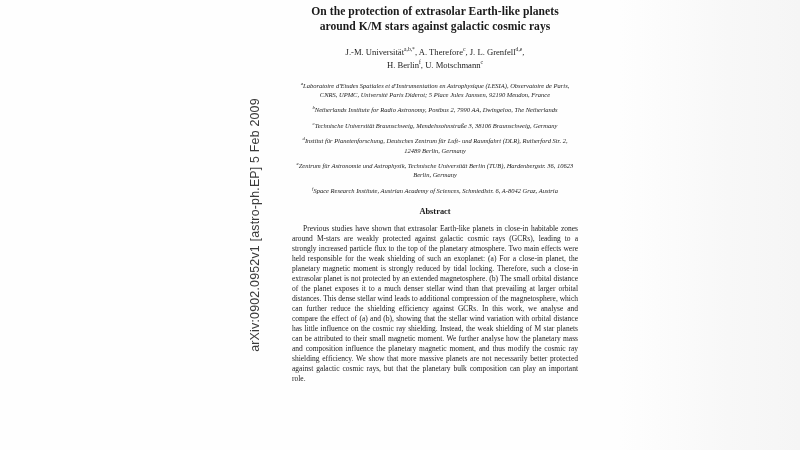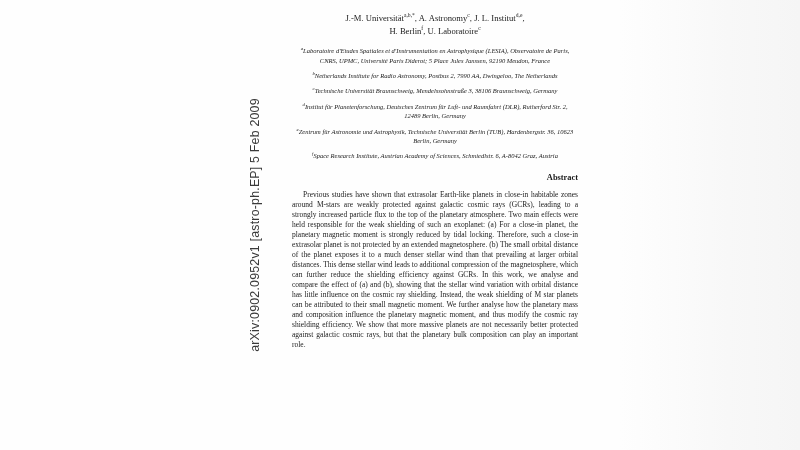--- a/index.html
+++ b/index.html
@@ -92,21 +92,21 @@
     font-size: 4.8px;
     font-style: italic;
     vertical-align: super;
     line-height: 0;
   }
 
   .abstract-heading {
     margin: 12px 0 0 0;
     font-size: 8.4px;
     font-weight: bold;
-    text-align: right;
+    text-align: center;
   }
 
   .abstract-body {
     margin: 8px 0 0 0;
     font-size: 7.5px;
     line-height: 10px;
     text-align: justify;
     text-indent: 11px;
     hyphens: manual;
   }
@@ -127,24 +127,25 @@
 <body>
 
 <div class="page">
 
   <div class="paper-shade"></div>
 
   <div class="arxiv-stamp">arXiv:0902.0952v1  [astro-ph.EP]  5 Feb 2009</div>
 
   <div class="column">
 
+    <h1 class="title">On the protection of extrasolar Earth-like planets around K/M stars against galactic cosmic rays</h1>
 
     <div class="authors">
-      <span>J.-M. Universität</span><sup>a,b,*</sup><span>, A. Astronomy</span><sup>c</sup><span>, J. L. Institut</span><sup>d,e</sup><span>,</span><br>
-      <span>H. Berlin</span><sup>f</sup><span>, U. Laboratoire</span><sup>c</sup>
+      <span>J.-M. Universität</span><sup>a,b,*</sup><span>, A. Therefore</span><sup>c</sup><span>, J. L. Grenfell</span><sup>d,e</sup><span>,</span><br>
+      <span>H. Berlin</span><sup>f</sup><span>, U. Motschmann</span><sup>c</sup>
     </div>
 
     <div class="affiliations">
       <p class="affil"><sup>a</sup><span>Laboratoire d'Etudes Spatiales et d'Instrumentation en Astrophysique (LESIA), Observatoire de Paris, CNRS, UPMC, Université Paris Diderot; 5 Place Jules Janssen, 92190 Meudon, France</span></p>
       <p class="affil"><sup>b</sup><span>Netherlands Institute for Radio Astronomy, Postbus 2, 7990 AA, Dwingeloo, The Netherlands</span></p>
       <p class="affil"><sup>c</sup><span>Technische Universität Braunschweig, Mendelssohnstraße 3, 38106 Braunschweig, Germany</span></p>
       <p class="affil"><sup>d</sup><span>Institut für Planetenforschung, Deutsches Zentrum für Luft- und Raumfahrt (DLR), Rutherford Str. 2, 12489 Berlin, Germany</span></p>
       <p class="affil"><sup>e</sup><span>Zentrum für Astronomie und Astrophysik, Technische Universität Berlin (TUB), Hardenbergstr. 36, 10623 Berlin, Germany</span></p>
       <p class="affil"><sup>f</sup><span>Space Research Institute, Austrian Academy of Sciences, Schmiedlstr. 6, A-8042 Graz, Austria</span></p>
     </div>

